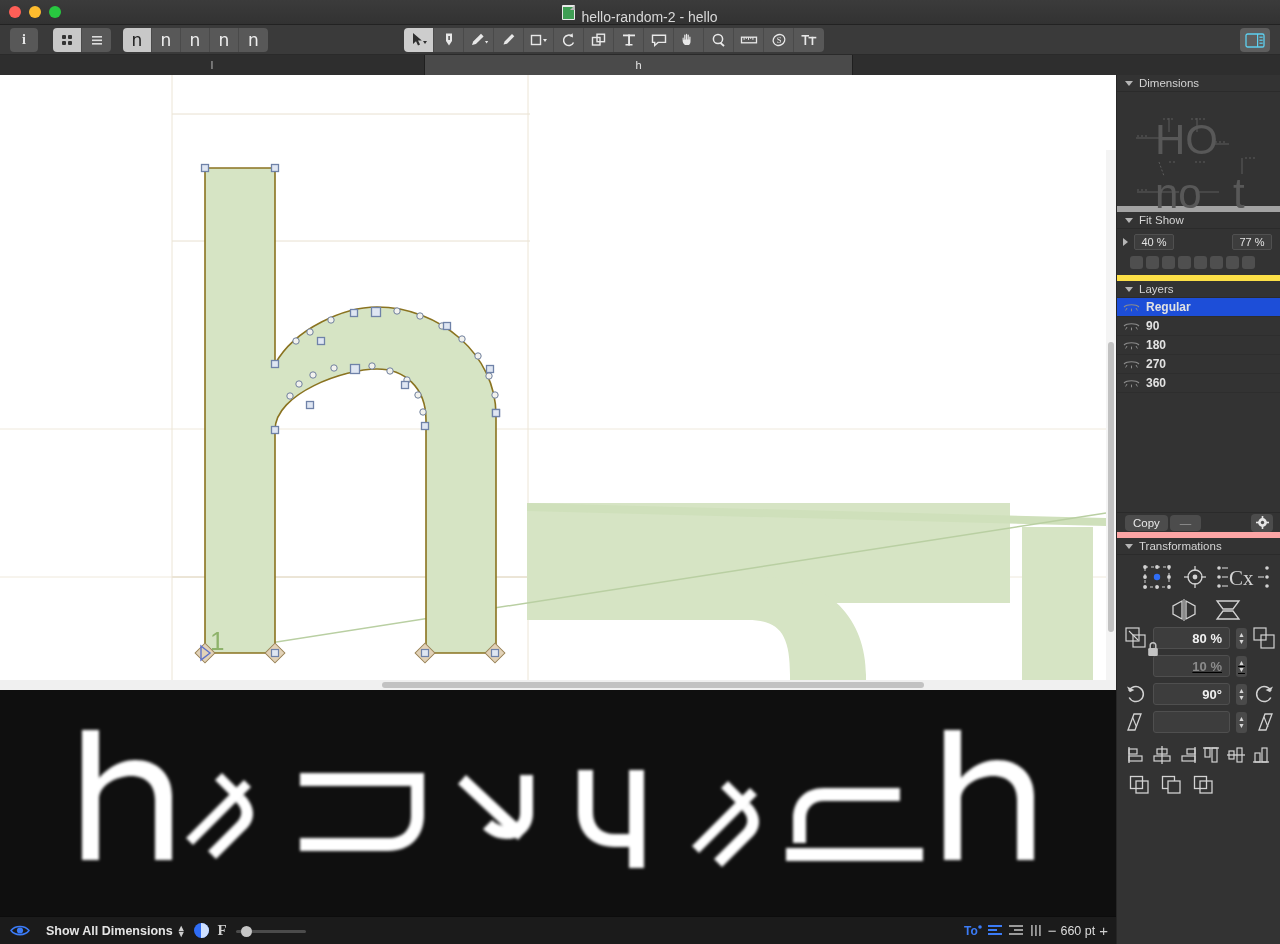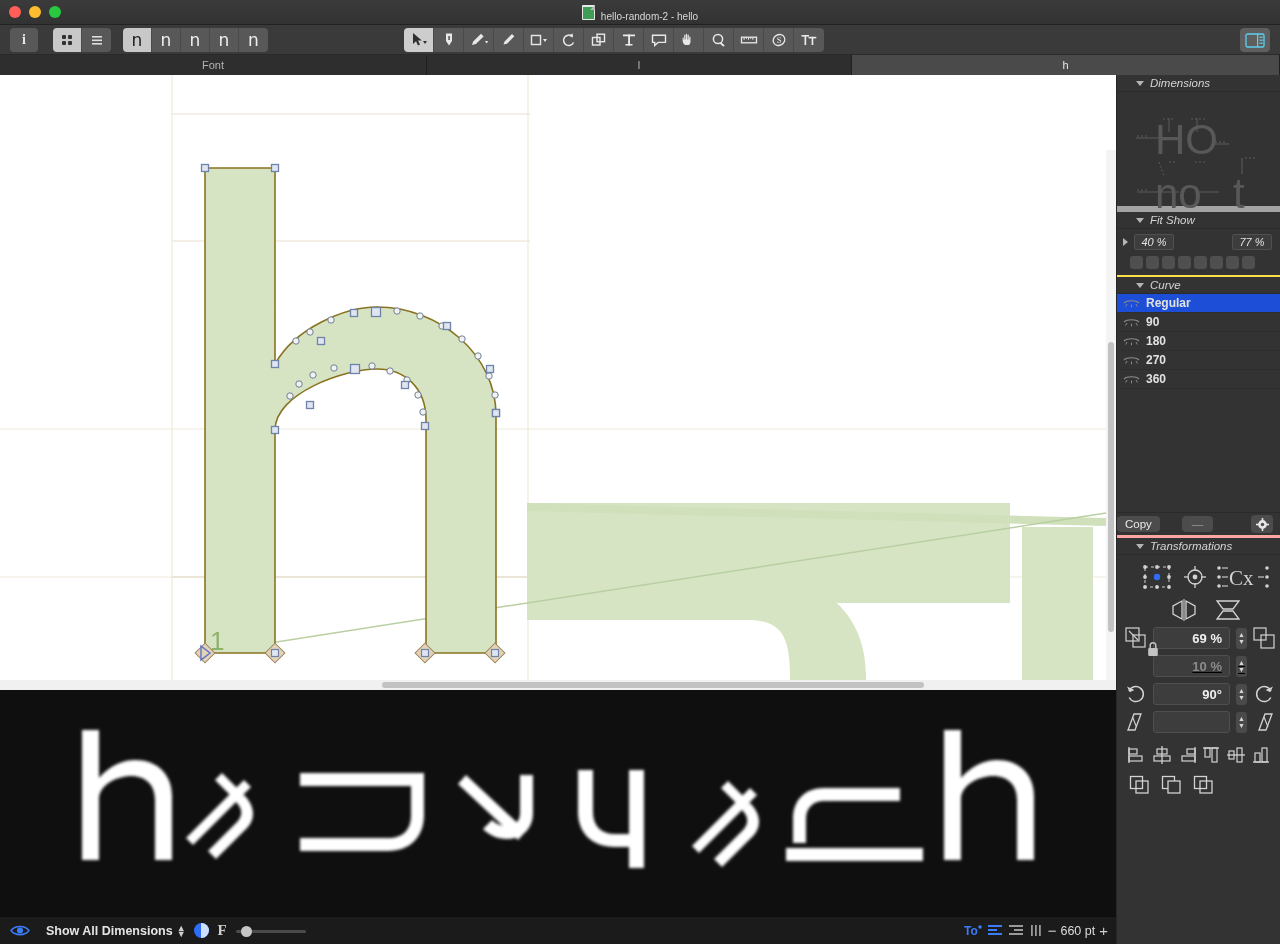--- a/index.html
+++ b/index.html
@@ -32,21 +32,21 @@
     position: relative; flex: none;
   }
   .doc-icon:before {
     content:''; position:absolute; left:1px; top:2px; right:1px; bottom:1px;
     background:#3f9e54;
   }
   .doc-icon:after {
     content:''; position:absolute; right:0; top:0; border-width:0 0 5px 5px;
     border-style:solid; border-color: transparent transparent #b9b9b9 transparent;
   }
-  .title-text { font-size: 10px; color: #d8d8d8; margin-top: 8px; }
+  .title-text { font-size: 14px; color: #d8d8d8; margin-top: 8px; }
 
   
   .toolbar {
     position: absolute; left: 0; top: 25px; width: 1280px; height: 30px;
     background: #3a3a3a; border-bottom: 1px solid #2a2a2a;
   }
   .tb-btn {
     height: 24px; background: #585858; border-radius: 4px;
     display: inline-flex; align-items: center; justify-content: center;
     color: #e6e6e6; cursor: default;
@@ -138,49 +138,48 @@
   .zoomtext { font-size: 12.5px; color: #dcdcdc; }
   .pm { font-size: 15px; color: #cfcfcf; }
 
   
   .sidebar {
     position: absolute; left: 1116px; top: 75px; width: 164px; height: 869px;
     background: #333333; border-left: 1px solid #262626;
   }
   .sec-head {
     height: 17px; display: flex; align-items: center; gap: 6px;
-    padding-left: 19px; font-size: 11.5px; color: #d4d4d4;
+    padding-left: 8px; font-size: 11.5px; color: #d4d4d4;
     border-bottom: 1px solid #2b2b2b;
-    font-style: italic;
   }
   .tri { width:0;height:0;border-style:solid;border-width:5px 4px 0 4px;
     border-color:#b5b5b5 transparent transparent transparent; }
   .tri.right { border-width:4px 0 4px 5px;
     border-color: transparent transparent transparent #b5b5b5; }
   .panel-dim { height: 120px; position: relative; border-bottom: 6px solid #a3a3a3; }
-  .panel-fit { position: relative; border-bottom: 2px solid #fde047; padding-bottom: 6px; font-style: italic; }
+  .panel-fit { position: relative; border-bottom: 6px solid #fde047; padding-bottom: 6px; }
   .fitrow { display:flex; align-items:center; padding: 5px 8px 0 6px; gap: 6px;}
   .numbox {
     background:#3d3d3d; border:1px solid #505050; border-radius:2px;
     font-size:11px; color:#e3e3e3; padding:1px 6px; text-align:center; min-width:40px;
   }
   .fitdots { display:flex; gap:3px; padding: 6px 0 0 13px; }
   .fitdots div { width:13px; height:13px; background:#4f4f4f; border-radius:3px; }
 
   .layer-row {
     height: 19px; display:flex; align-items:center; gap:6px; padding-left:6px;
     font-size: 12px; color:#e2e2e2; font-weight:700;
     border-bottom:1px solid #2e2e2e;
   }
   .layer-row.sel { background:#1d4ed8; }
 
   .actionbar {
     position:absolute; left:0; top:437px; width:164px; height:26px;
-    display:flex; align-items:center; gap:22px; padding-left:0;
-    border-top:1px solid #2a2a2a; border-bottom:3px solid #fca5a5; background:#333;
+    display:flex; align-items:center; gap:2px; padding-left:8px;
+    border-top:1px solid #2a2a2a; border-bottom:6px solid #fca5a5; background:#333;
   }
   .abtn {
     background:#4c4c4c; border-radius:4px; font-size:11.5px; color:#e8e8e8;
     padding:2px 8px;
   }
   .abtn.sm { padding:2px 10px; color:#9a9a9a; }
   .gear { position:absolute; right:8px; width:22px; height:18px; background:#4c4c4c;
     border-radius:4px; display:flex; align-items:center; justify-content:center; }
 
   .tpanel { position:absolute; left:0; top:463px; width:164px; }
@@ -384,23 +383,20 @@
           <rect x="12" y="1" width="1.2" height="13" fill="#5ed0f0"></rect>
           <rect x="14.4" y="3.6" width="3.3" height="1.2" fill="#5ed0f0"></rect>
           <rect x="14.4" y="6.6" width="3.3" height="1.2" fill="#5ed0f0"></rect>
           <rect x="14.4" y="9.6" width="3.3" height="1.2" fill="#5ed0f0"></rect>
         </svg>
       </div>
     </div>
   </div>
 
   <div class="tabbar">
-    <div class="tab" style="width:427px;">
-        <span>Font</span>
-      </div>
     <div class="tab" style="width:425px;">
         <span>l</span>
       </div>
     <div class="tab active" style="width:428px;">
         <span>h</span>
       </div>
   </div>
 
   <div class="canvas">
     <svg width="1116" height="605" viewBox="0 0 1116 605">
@@ -657,21 +653,21 @@
         <div></div>
         <div></div>
         <div></div>
         <div></div>
         <div></div>
       </div>
     </div>
 
     <div class="sec-head">
       <span class="tri"></span>
-      <span>Curve</span>
+      <span>Layers</span>
     </div>
     <div>
       <div class="layer-row sel">
         <svg class="ic" width="17" height="11" viewBox="0 0 17 11">
           <path d="M1 5 C4 2 13 2 16 5" fill="none" stroke="#8c8c8c" stroke-width="1.1"></path>
           <line x1="4" y1="6" x2="2.6" y2="8.5" stroke="#8c8c8c" stroke-width="1"></line>
           <line x1="8.5" y1="6.6" x2="8.5" y2="9.3" stroke="#8c8c8c" stroke-width="1"></line>
           <line x1="13" y1="6" x2="14.4" y2="8.5" stroke="#8c8c8c" stroke-width="1"></line>
         </svg>
         <span>Regular</span>
@@ -804,21 +800,21 @@
       </div>
 
       <div class="tfield-row">
         <span>
           <svg class="ic" width="22" height="22" viewBox="0 0 22 22">
             <rect x="1" y="1" width="13" height="13" fill="none" stroke="#d2d2d2" stroke-width="1.2"></rect>
             <rect x="8" y="8" width="12" height="12" fill="none" stroke="#d2d2d2" stroke-width="1.2"></rect>
             <line x1="13" y1="13" x2="4" y2="4" stroke="#d2d2d2" stroke-width="1.1"></line>
           </svg>
         </span>
-        <span class="tbox">69 %</span>
+        <span class="tbox">80 %</span>
         <span class="spin">
             <span>▲</span>
             <span>▼</span>
           </span>
         <span>
           <svg class="ic" width="22" height="22" viewBox="0 0 22 22">
             <rect x="1" y="1" width="12" height="12" fill="none" stroke="#d2d2d2" stroke-width="1.2"></rect>
             <rect x="8" y="8" width="13" height="13" fill="none" stroke="#d2d2d2" stroke-width="1.2"></rect>
           </svg>
         </span>

